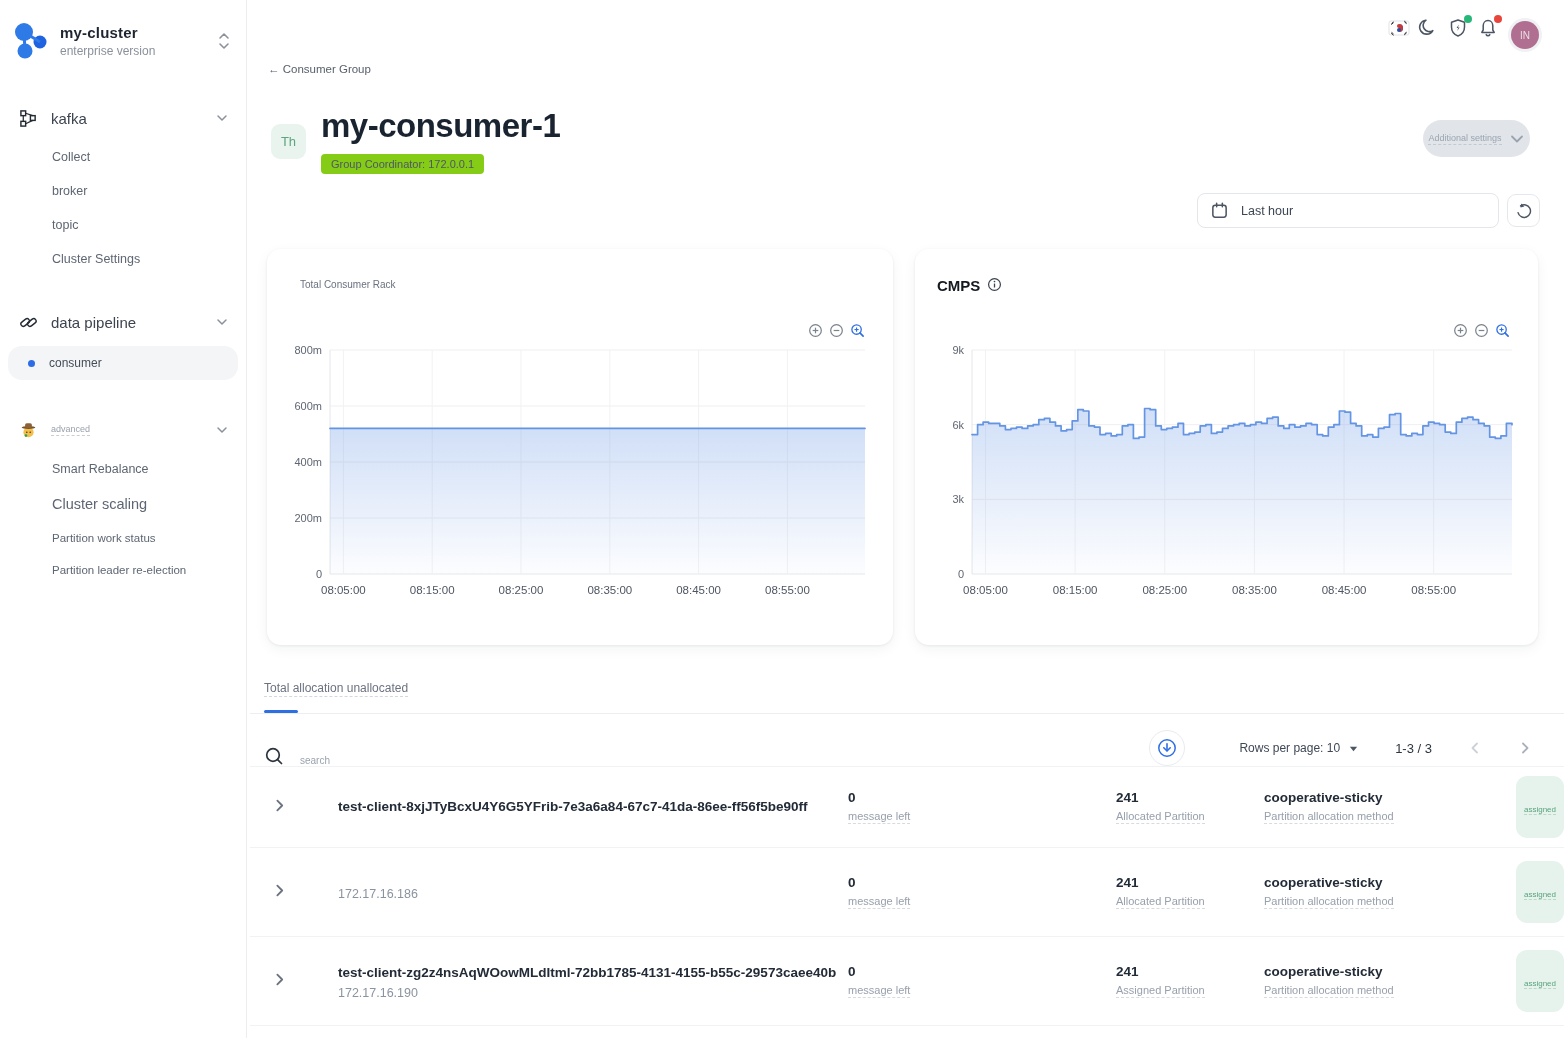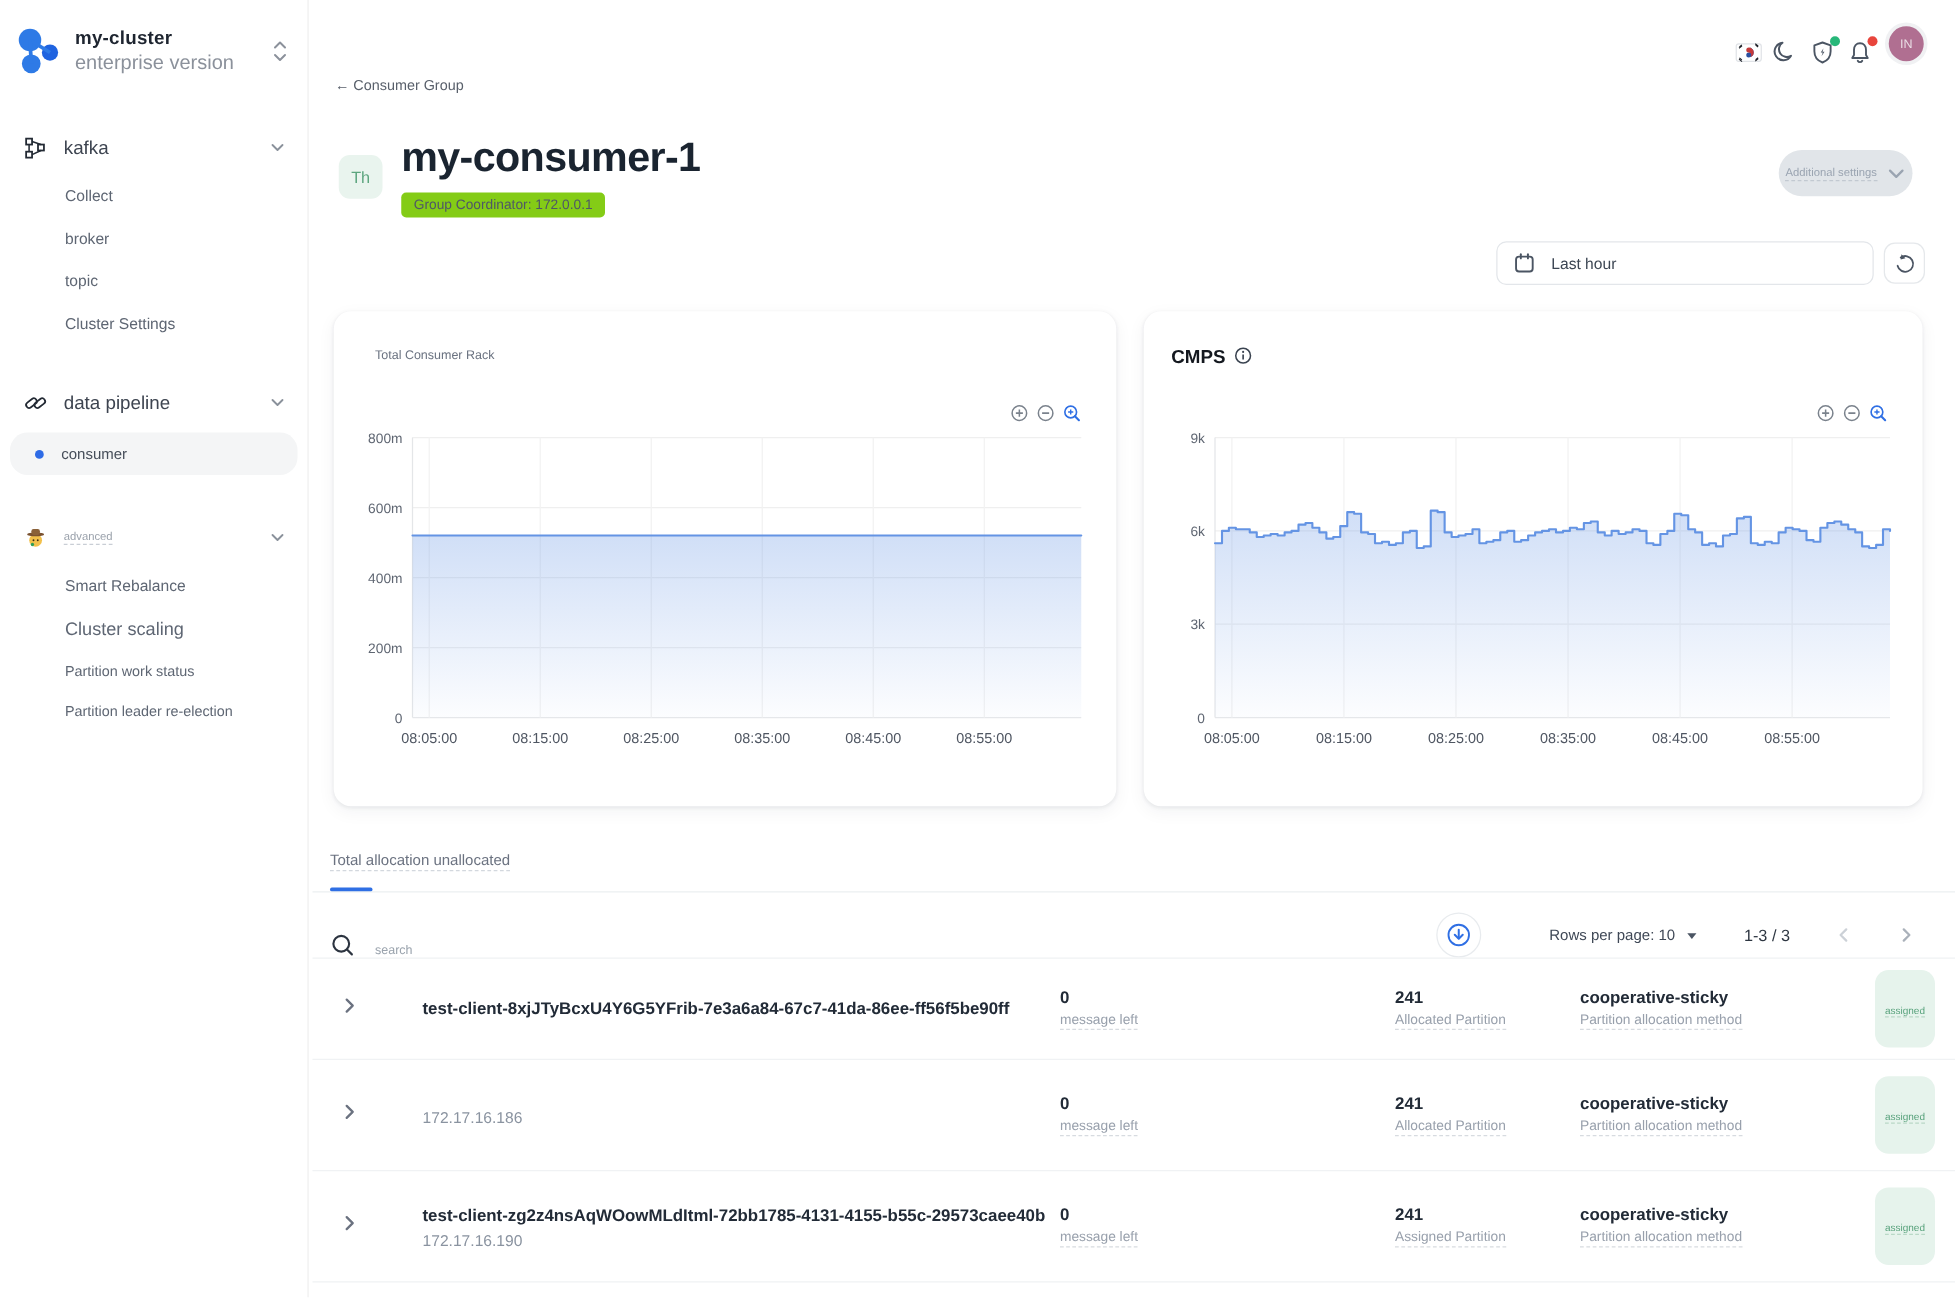--- a/index.html
+++ b/index.html
@@ -6,41 +6,41 @@
   html,body { width:1564px; height:1038px; overflow:hidden; background:#fff;
               font-family:"Liberation Sans","DejaVu Sans",sans-serif; color:#222; }
   .app { display:flex; width:100%; height:100%; }
 
   
   .sidebar { width:247px; height:100%; border-right:1px solid #ededed; background:#fff; flex:0 0 247px; position:relative; }
   .brand { display:flex; align-items:center; padding:20px 14px 8px 12px; }
   .brand-logo { width:40px; height:42px; flex:0 0 40px; }
   .brand-txt { margin-left:8px; flex:1; }
   .brand-name { font-size:15px; font-weight:bold; color:#1e2530; letter-spacing:.2px; }
-  .brand-sub { font-size:16px; color:#8b919b; margin-top:3px; }
+  .brand-sub { font-size:12px; color:#8b919b; margin-top:3px; }
   .brand-switch { width:16px; height:22px; color:#8b919b; cursor:pointer; }
   .nav { margin-top:28px; }
   .nav-section { display:flex; align-items:center; height:40px; padding:0 16px 0 18px; cursor:pointer; }
   .nav-ico { width:20px; height:20px; margin-right:13px; display:flex; align-items:center; justify-content:center; }
   .nav-label { flex:1; font-size:15px; color:#3d4450; }
   .nav-label.tiny { font-size:9px; color:#9aa1ab; border-bottom:1px dashed #c9ced5; flex:0 0 auto; padding-bottom:1px; }
   .nav-spacer { flex:1; }
   .chev { width:16px; height:16px; color:#8a919b; }
   .nav-items { margin:2px 0 26px 0; }
   .nav-item { padding:10px 16px 10px 52px; font-size:12.5px; color:#5e6673; cursor:pointer; }
   .nav-item.lg { font-size:14.5px; }
   .nav-item.sm { font-size:11.5px; }
   .nav-item.selected { margin:4px 8px; padding:10px 16px 10px 20px; background:#f4f5f6; border-radius:14px;
                        display:flex; align-items:center; font-size:12px; color:#454d59; }
   .sel-dot { width:7px; height:7px; border-radius:50%; background:#2e6be6; margin-right:14px; flex:0 0 7px; }
 
   
   .main { position:relative; flex:1; height:100%; background:#fff; }
 
-  .topbar { position:absolute; top:18px; right:22px; display:flex; align-items:flex-end; gap:10px; }
+  .topbar { position:absolute; top:18px; right:22px; display:flex; align-items:flex-start; gap:10px; }
   .tb-ico { width:20px; height:20px; position:relative; color:#4b5563; cursor:pointer; }
   .dot-badge { position:absolute; top:-3px; right:-4px; width:8px; height:8px; border-radius:50%; }
   .dot-badge.green { background:#27b779; }
   .dot-badge.red { background:#e8453c; }
   .avatar { width:34px; height:34px; border-radius:50%; background:#f0f1f3; display:flex; align-items:center; justify-content:center; cursor:pointer; }
   .avatar-inner { width:28px; height:28px; border-radius:50%; background:#b06f91; color:#e9dce4; font-size:10px; display:flex; align-items:center; justify-content:center; }
 
   .breadcrumb { position:absolute; left:21px; top:63px; font-size:11.5px; color:#59606b; cursor:pointer; }
 
   .th-avatar { position:absolute; left:24px; top:124px; width:35px; height:35px; border-radius:9px; background:#e9f4ee;
@@ -92,21 +92,21 @@
 
   .rows { position:absolute; left:3px; right:0; top:766px; }
   .trow { display:grid; grid-template-columns:88px 510px 268px 148px 1fr 96px; align-items:center;
           border-top:1px solid #f0f2f4; cursor:pointer; }
   .trow:last-child { border-bottom:1px solid #f0f2f4; }
   .row-chev { justify-self:start; margin-left:22px; width:15px; height:15px; color:#6b7280; }
   .cid { font-size:13.5px; font-weight:600; color:#222b37; line-height:20px; }
   .cip { font-size:12.5px; color:#8a93a0; margin-top:3px; }
   .val { font-size:13.5px; font-weight:600; color:#222b37; }
   .lbl { font-size:11px; color:#98a0ac; margin-top:5px; display:inline-block; border-bottom:1px dashed #d7dbe0; padding-bottom:1px; }
-  .badge { justify-self:end; margin-right:16px; background:#e6f3ec; border-radius:11px; padding:22px 8px; }
+  .badge { justify-self:end; background:#e6f3ec; border-radius:11px; padding:22px 8px; }
   .badge span { font-size:8px; color:#58a27c; border-bottom:1px dashed #b9d8c6; }
 </style>
 </head>
 <body>
 
 <div class="app">
 
   <aside class="sidebar">
     <div class="brand">
       <svg class="brand-logo" viewBox="0 0 40 42">

